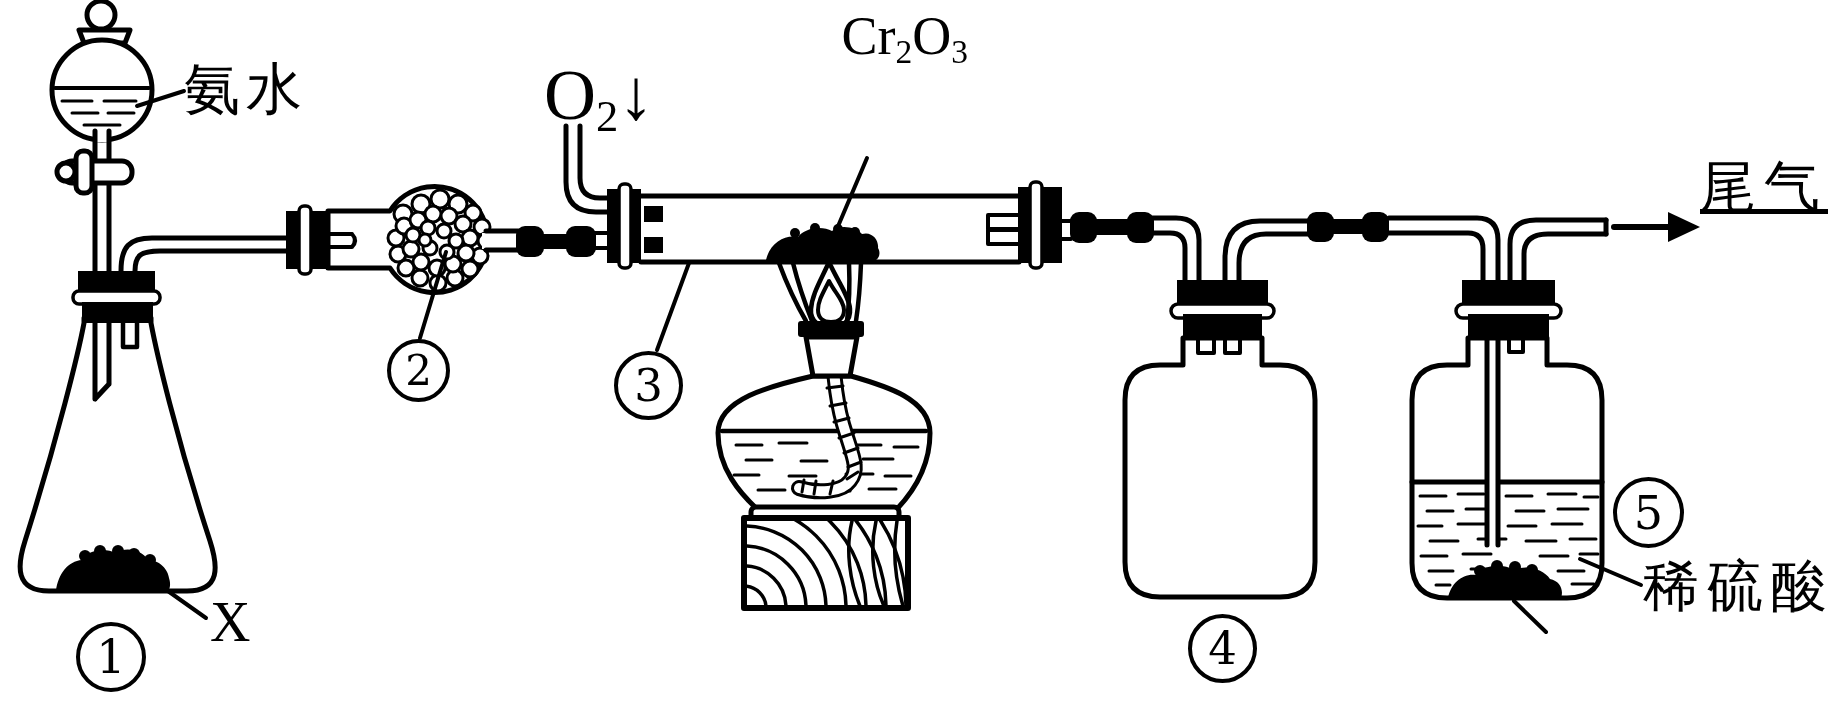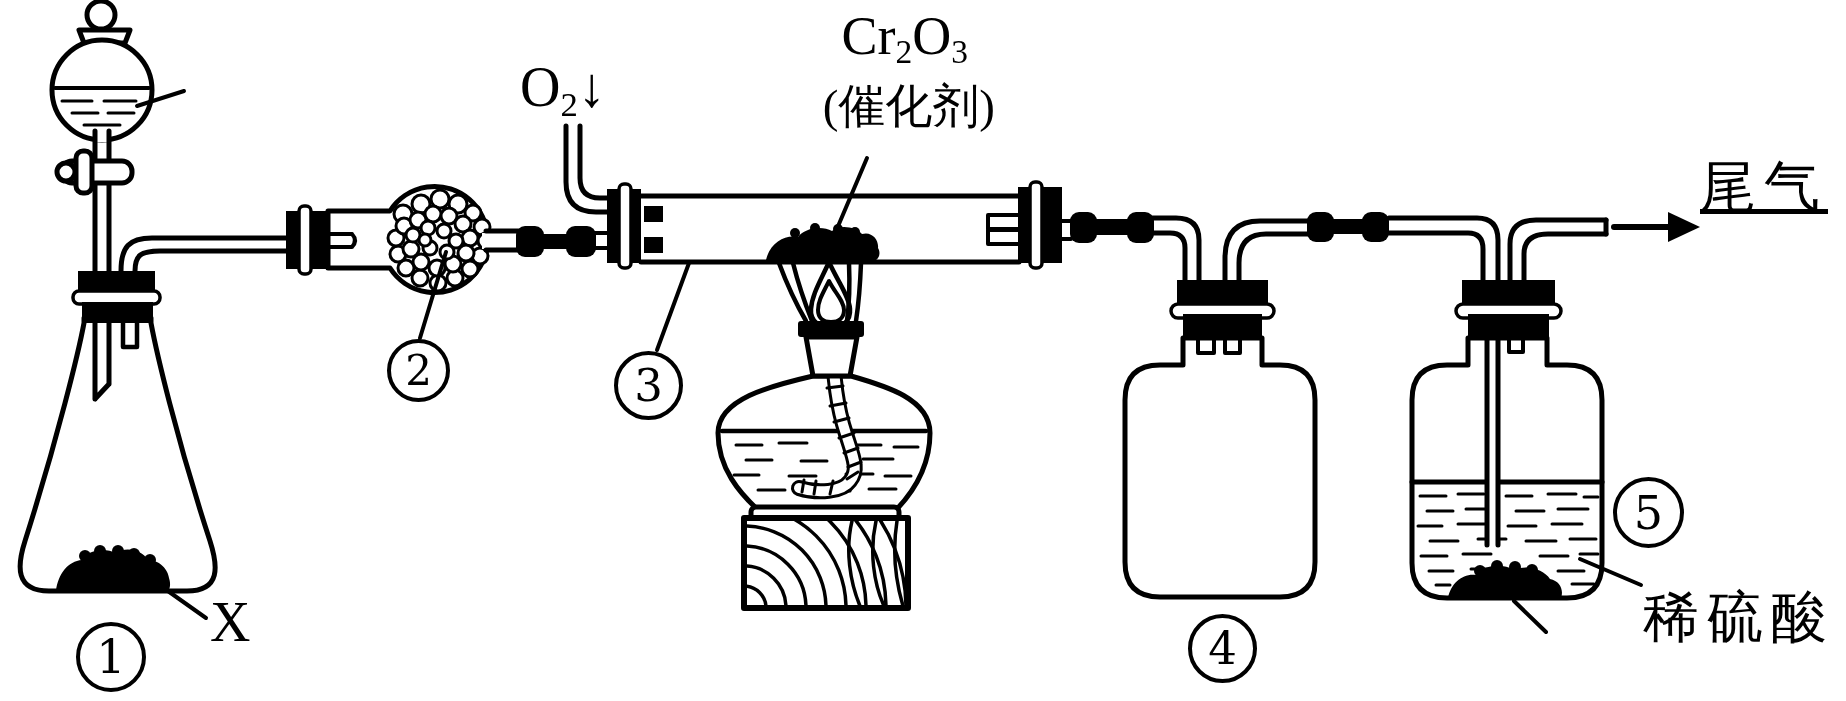--- a/index.html
+++ b/index.html
@@ -276,34 +276,34 @@
     <path d="M137,106 L184,91"></path>
     <path d="M158,584 L206,618"></path>
     <path d="M446,252 L420,338"></path>
     <path d="M689,263 L657,350"></path>
     <path d="M867,158 L836,231"></path>
     <path d="M1580,559 L1641,585"></path>
     <path d="M1514,601 L1546,632"></path>
   </g>
 </svg>
 
-
-<div class="lbl" style="left:520px;top:58px;font-size:56px;font-family:Liberation Serif, serif;"><span>O</span><span class="sub">2</span><span>↓</span></div>
+<div class="lbl" style="left:184px;top:60px;font-size:56px;letter-spacing:6px;">氨水</div>
+
+<div class="lbl" style="left:544px;top:58px;font-size:72px;font-family:Liberation Serif, serif;"><span>O</span><span class="sub">2</span><span>↓</span></div>
 
 <div class="lbl center" style="left:758px;top:8px;width:210px;font-size:54px;"><span>Cr</span><span class="sub">2</span><span>O</span><span class="sub">3</span></div>
 
-<div class="lbl center" style="left:730px;top:82px;width:265px;font-size:47px;">(催化剂)</div>
 
 <div class="lbl" style="left:210px;top:593px;font-size:56px;">X</div>
 
 <div class="lbl" style="left:1700px;top:143px;font-size:56px;letter-spacing:8px;line-height:89px;text-decoration:underline;">
       <span style="display:block">尾气</span>
     </div>
 
-<div class="lbl" style="left:1643px;top:588px;font-size:56px;letter-spacing:8px;text-align:right;">稀硫酸</div>
+<div class="lbl" style="left:1643px;top:557px;font-size:56px;letter-spacing:8px;text-align:right;">稀硫酸</div>
 
 
 <div class="circ" style="left:76px;top:622px;width:62px;height:62px;font-size:46px;">
       <span>1</span>
     </div>
 
 <div class="circ" style="left:387px;top:339px;width:55px;height:55px;font-size:42px;">
       <span>2</span>
     </div>
 

